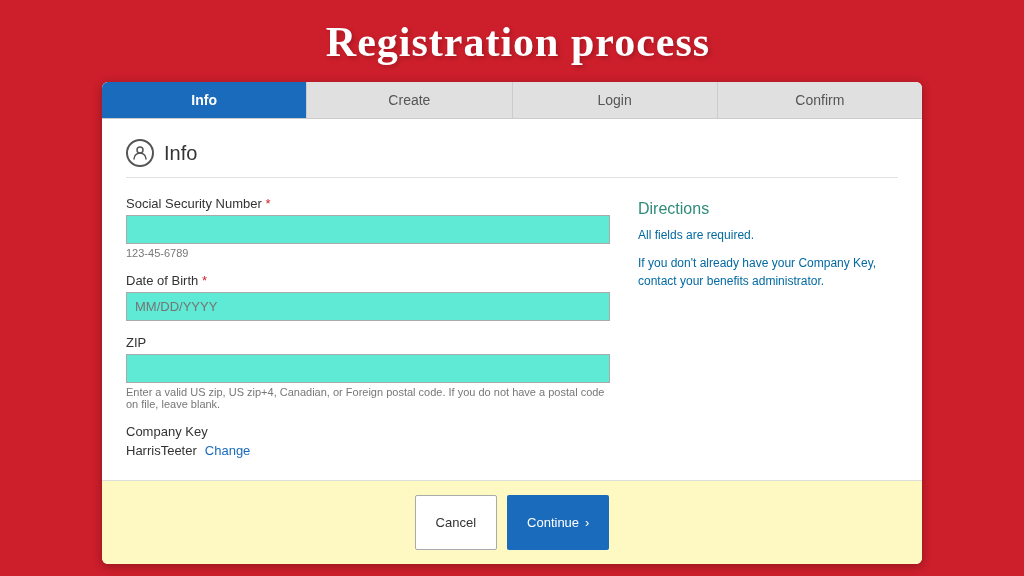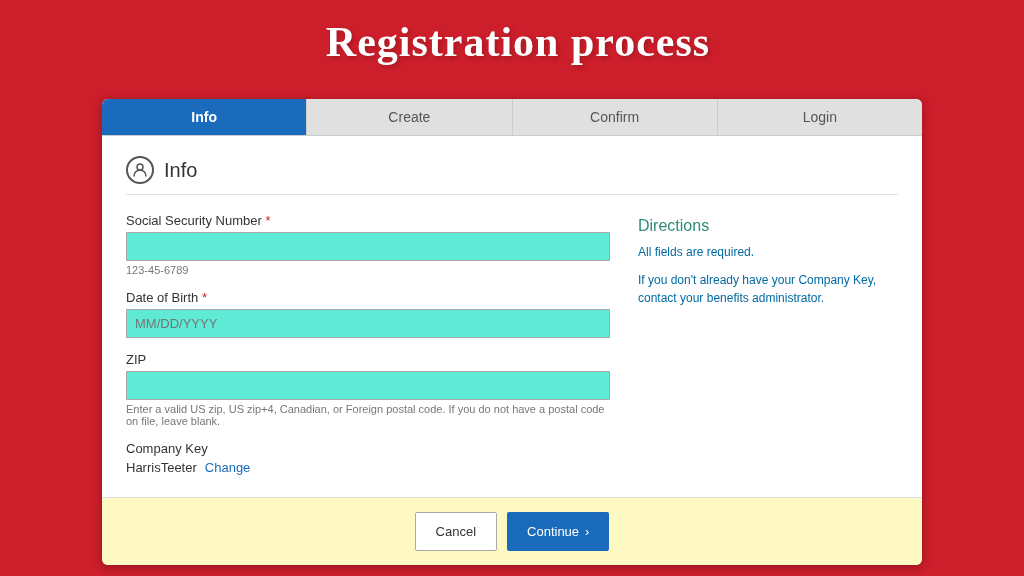--- a/index.html
+++ b/index.html
@@ -26,21 +26,20 @@
       letter-spacing: 1px;
       margin-left: 12px;
     }
 
     .card {
       background: #f0f0f0;
       border-radius: 6px;
       width: 820px;
       overflow: hidden;
       box-shadow: 0 2px 10px rgba(0,0,0,0.3);
-      margin-top: 17px;
     }
 
     
     .tabs {
       display: flex;
       background: #e0e0e0;
       border-bottom: 1px solid #ccc;
     }
 
     .tab {
@@ -191,41 +190,41 @@
       padding: 8px 20px;
       font-size: 13px;
       cursor: pointer;
       border-radius: 2px;
     }
 
     .btn-continue {
       background: #1a6bbb;
       border: none;
       color: white;
-      padding: 12px 20px;
+      padding: 20px 20px;
       font-size: 13px;
       cursor: pointer;
       border-radius: 2px;
       display: flex;
       align-items: center;
       gap: 6px;
     }
   </style>
 </head>
 <body>
 
 <h1 class="page-title">Registration process</h1>
 
 <div class="card">
 
   <div class="tabs">
     <div class="tab active">Info</div>
     <div class="tab">Create</div>
+    <div class="tab">Login</div>
     <div class="tab">Confirm</div>
-    <div class="tab">Login</div>
   </div>
 
   <div class="form-area">
 
     <div class="section-header">
       <div class="section-icon">
         <svg width="16" height="16" viewBox="0 0 16 16" fill="none" xmlns="http://www.w3.org/2000/svg">
           <circle cx="8" cy="5" r="3" stroke="#555" stroke-width="1.5"></circle>
           <path d="M2 14c0-3.314 2.686-6 6-6s6 2.686 6 6" stroke="#555" stroke-width="1.5" stroke-linecap="round"></path>
         </svg>

